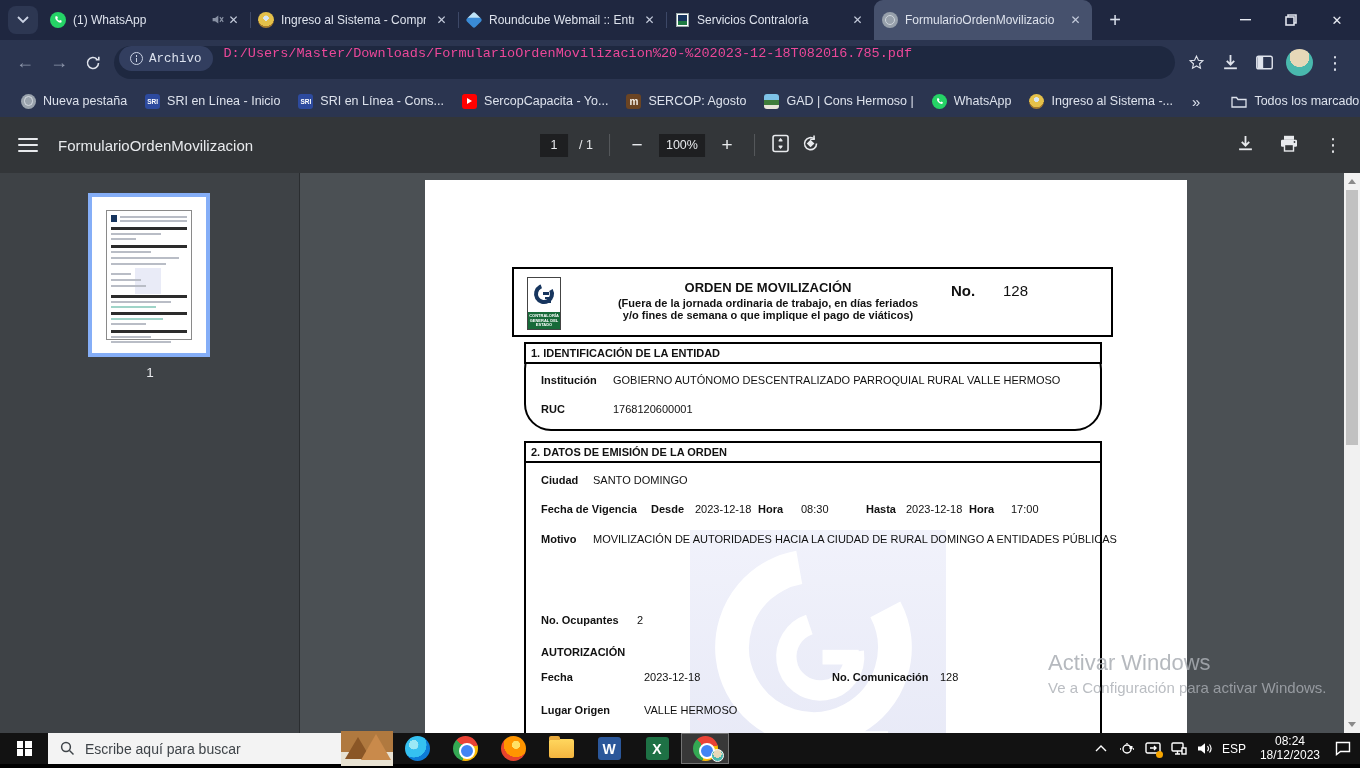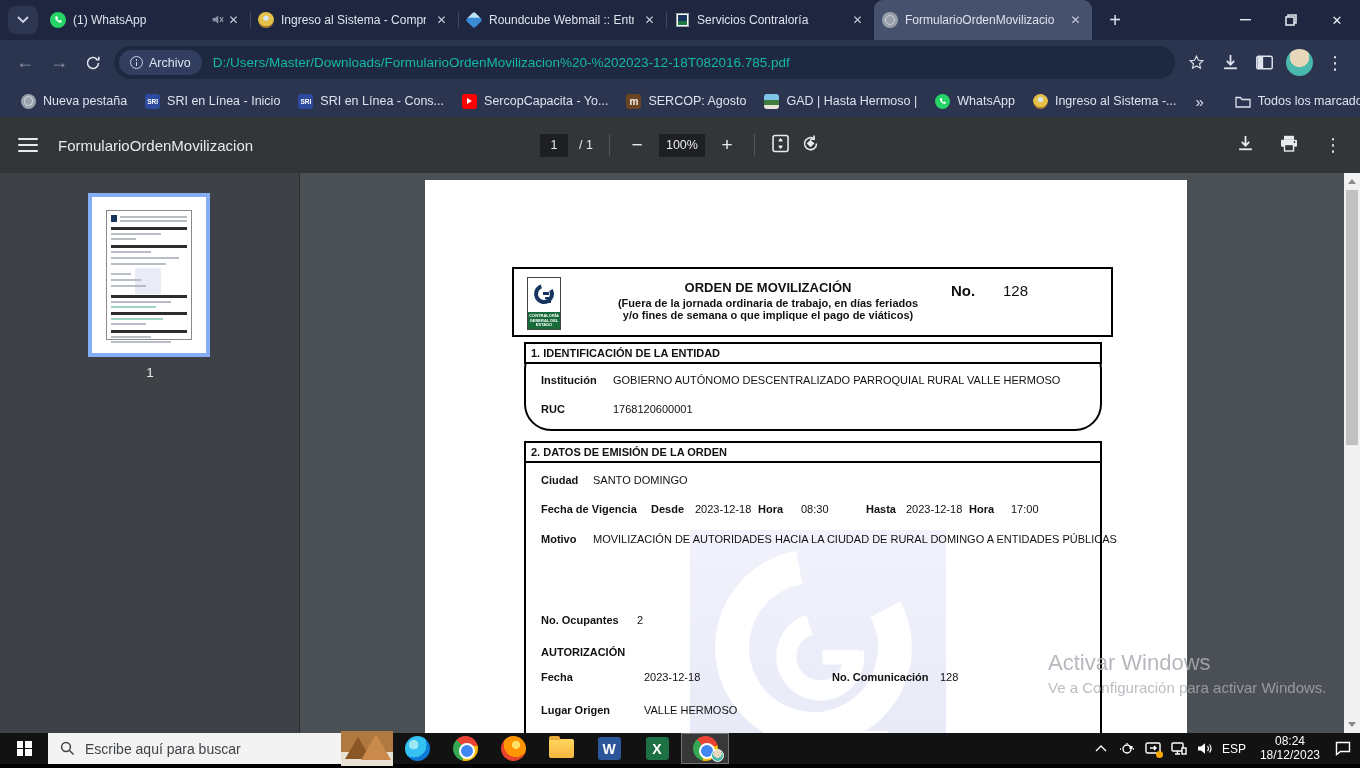--- a/index.html
+++ b/index.html
@@ -43,30 +43,30 @@
   .winbtn { width:46px; height:40px; display:flex; align-items:center;
             justify-content:center; color:#e8ebf2; font-size:13px; }
 
   
   .navbar { position:absolute; left:0; top:40px; width:1360px; height:45px;
             background:#2b3550; display:flex; align-items:center; padding:0 8px; }
   .navicon { width:34px; height:34px; border-radius:50%; display:flex; flex:none;
              align-items:center; justify-content:center; color:#e3e7f0; font-size:18px; }
   .dim { color:#8e97ab; }
   .addr { flex:1; height:33px; background:#1e2840; border-radius:17px; display:flex;
-          align-items:center; padding:0 14px 0 5px; margin:0 4px; overflow:hidden; }
+          align-items:flex-start; padding:0 14px 0 5px; margin:0 4px; overflow:hidden;font-family:Liberation Mono, monospace; }
   .chip { height:25px; background:#323e5f; border-radius:13px; display:flex; flex:none;
           align-items:center; gap:6px; padding:0 11px; color:#dce2ee; font-size:12.5px; }
   .info-i { width:13px; height:13px; border-radius:50%; border:1.3px solid #c9d1e3;
             position:relative; }
   .info-i::before { content:""; position:absolute; left:4.6px; top:2px; width:1.6px;
             height:2px; background:#c9d1e3; }
   .info-i::after { content:""; position:absolute; left:4.6px; top:5px; width:1.6px;
             height:4px; background:#c9d1e3; }
-  .url { color:#14b8a6; font-size:13.5px; margin-left:11px; white-space:nowrap; }
+  .url { color:#ec4899; font-size:13.5px; margin-left:11px; white-space:nowrap; }
   .avatar { width:27px; height:27px; border-radius:50%; margin:0 5px; flex:none;
      background:radial-gradient(circle at 50% 30%, #e6d8b8 0 42%, #49b8ad 43%); }
   svg.oline { stroke:#dfe3ec; fill:none; stroke-width:1.6; }
 
   
   .bookmarks { position:absolute; left:0; top:85px; width:1360px; height:32px;
                background:#2b3550; display:flex; align-items:center; padding:0 12px; }
   .bm { display:flex; align-items:center; gap:7px; padding:0 9px; height:24px;
         color:#dde2ec; font-size:12.5px; white-space:nowrap; }
   .bicon { width:15px; height:15px; flex:none; display:flex; align-items:center;
@@ -342,21 +342,21 @@
     <div class="bm">
       <span class="bicon b-yt"></span>
       <span>SercopCapacita - Yo...</span>
     </div>
     <div class="bm">
       <span class="bicon b-moodle">m</span>
       <span>SERCOP: Agosto</span>
     </div>
     <div class="bm">
       <span class="bicon b-gad"></span>
-      <span>GAD | Hasta Hermoso |</span>
+      <span>GAD | Cons Hermoso |</span>
     </div>
     <div class="bm">
       <span class="bicon fav-wa">
         <svg width="9" height="9" viewBox="0 0 24 24">
             <path d="M6 3c-1 3-1 7 3 11s8 5 11 4l1-4-4-2-2 2c-2-1-4-3-5-5l2-2-2-4z" fill="#fff"></path>
           </svg>
       </span>
       <span>WhatsApp</span>
     </div>
     <div class="bm">

